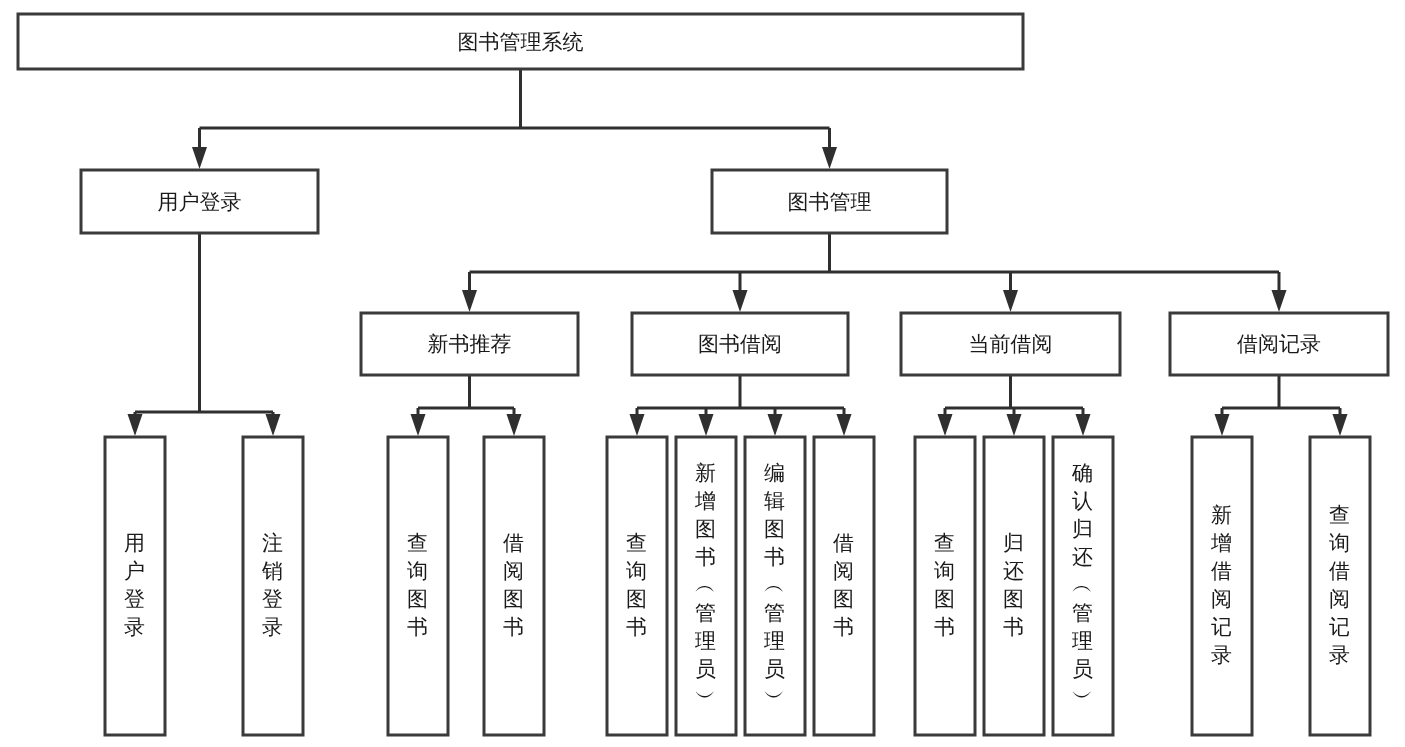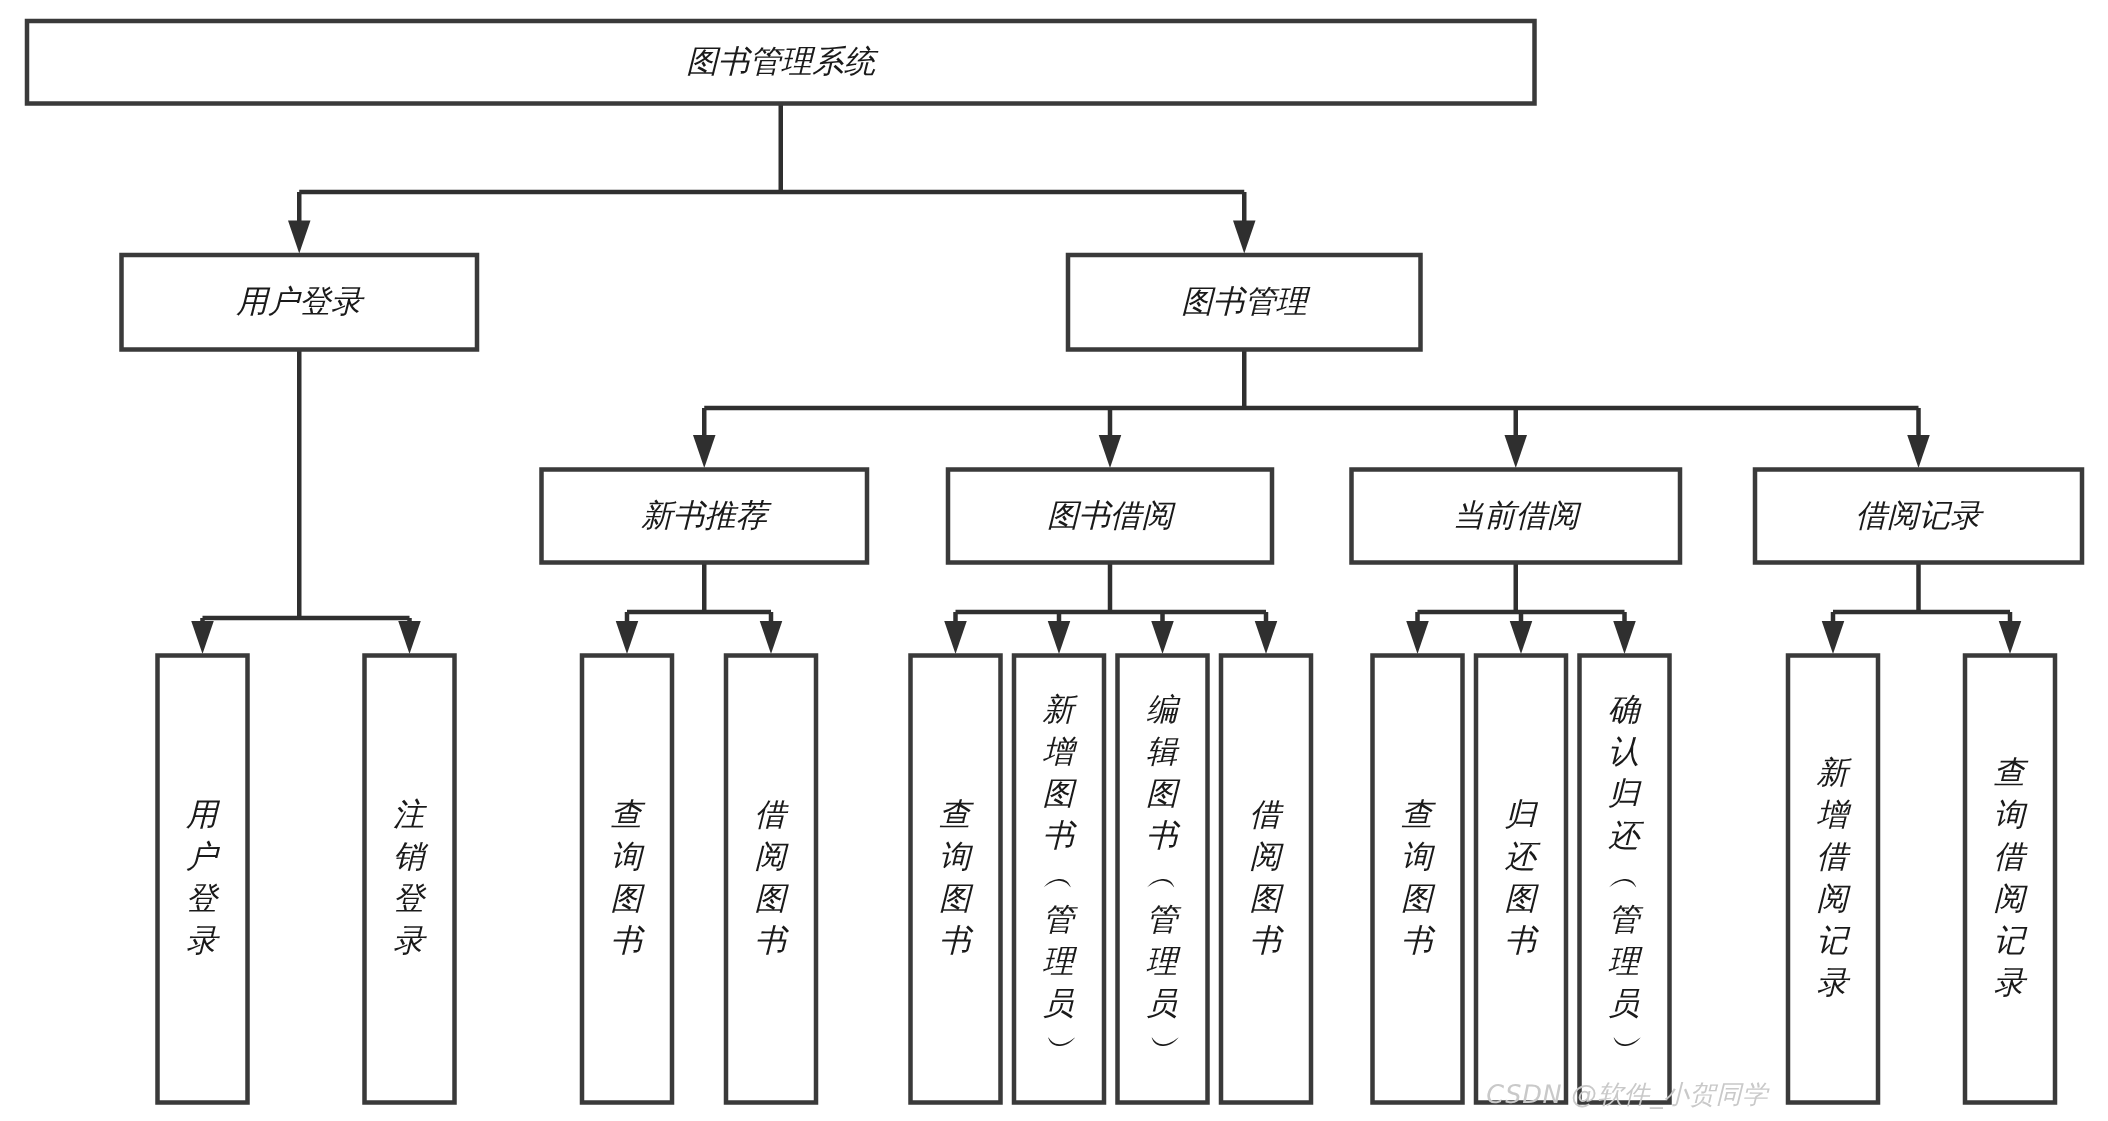--- a/index.html
+++ b/index.html
@@ -12,21 +12,20 @@
     width: 1405px;
     height: 747px;
     font-family: "DejaVu Sans", "Liberation Sans", sans-serif;
     overflow: hidden;
     position: relative;
   }
   #diagram-root {
     position: relative;
     width: 1187px;
     height: 747px;
-    font-style: italic;
   }
   svg.diagram {
     display: block;
     width: 1405px;
     height: 747px;
   }
   .node-rect {
     fill: #ffffff;
     stroke: #3a3a3a;
     stroke-width: 3;
@@ -211,14 +210,13 @@
         <g>
           <rect x="1192" y="437" width="60" height="298" class="node-rect"></rect>
           <text x="1222" class="node-label vertical" y="516"><tspan x="1222" dy="0">新</tspan><tspan x="1222" dy="28">增</tspan><tspan x="1222" dy="28">借</tspan><tspan x="1222" dy="28">阅</tspan><tspan x="1222" dy="28">记</tspan><tspan x="1222" dy="28">录</tspan></text>
         </g>
         <g>
           <rect x="1310" y="437" width="60" height="298" class="node-rect"></rect>
           <text x="1340" class="node-label vertical" y="516"><tspan x="1340" dy="0">查</tspan><tspan x="1340" dy="28">询</tspan><tspan x="1340" dy="28">借</tspan><tspan x="1340" dy="28">阅</tspan><tspan x="1340" dy="28">记</tspan><tspan x="1340" dy="28">录</tspan></text>
         </g>
       </g>
   </svg>
-  <div class="watermark">CSDN @软件_小贺同学</div>
 </div>
 
 </body></html>

